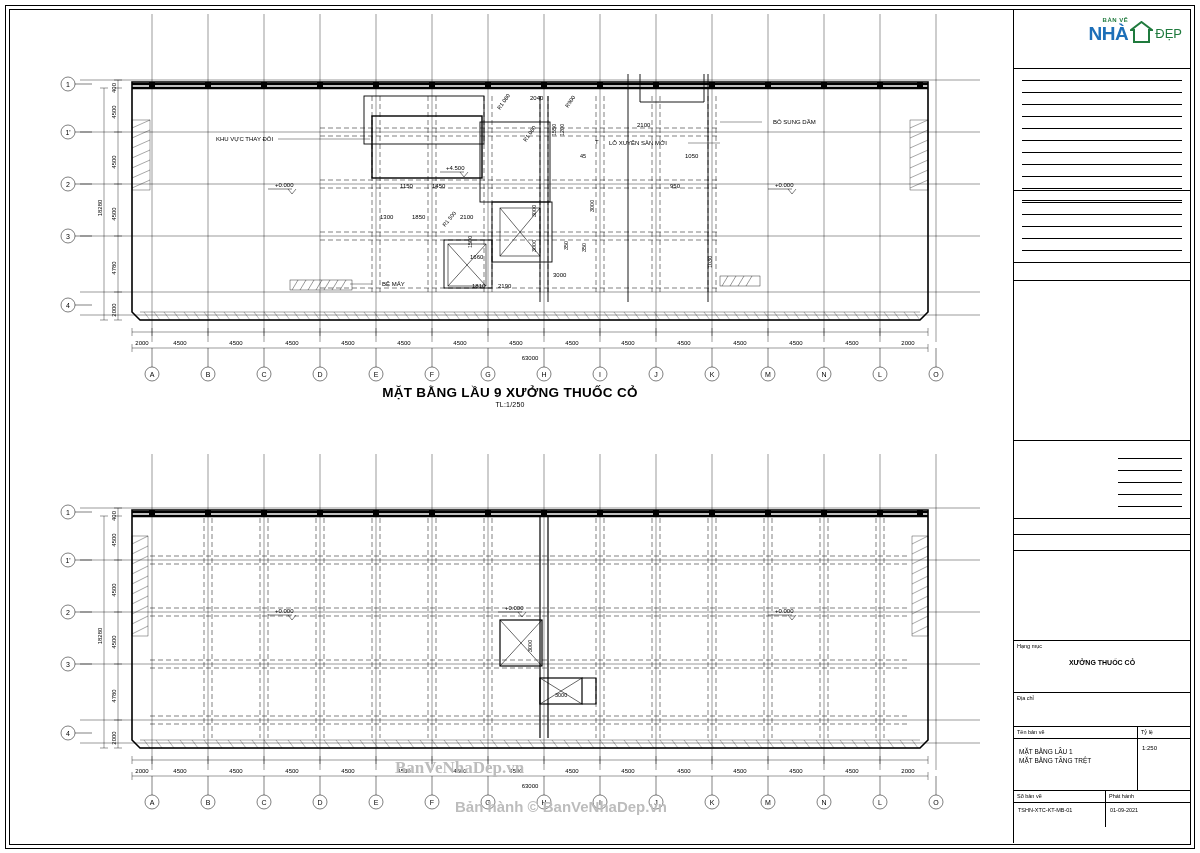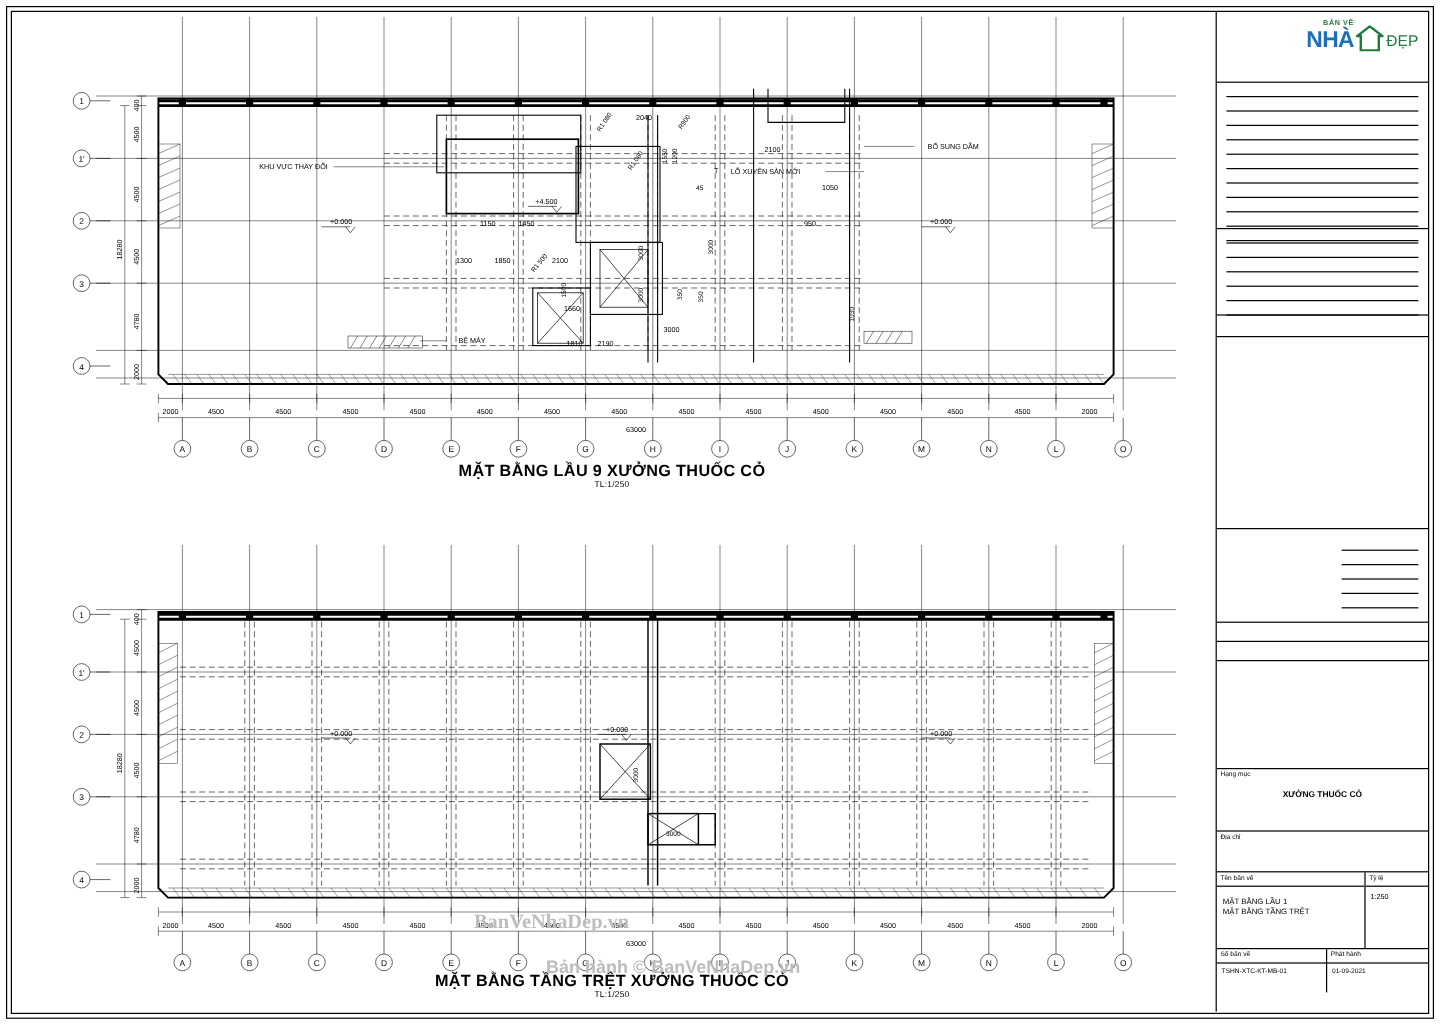--- a/index.html
+++ b/index.html
@@ -816,24 +816,20 @@
 
         <text x="255" y="173">+0.000</text>
         <text x="485" y="170">+0.000</text>
         <text x="755" y="173">+0.000</text>
         <text transform="translate(512,212) rotate(-90)" font-size="5.5">3000</text>
         <text x="535" y="257" font-size="5.5">3000</text>
       </g>
     </svg>
   </div>
 
-  <div style="position:absolute;left:220px;top:810px;width:580px;">
-    <div class="cap-title" style="text-align:center;">MẶT BẰNG TẦNG TRỆT XƯỞNG THUỐC CỎ</div>
-    <div class="cap-sub" style="text-align:center;">TL:1/250</div>
-  </div>
 
   <div class="wm wm1">BanVeNhaDep.vn</div>
   <div class="wm wm2">Bản hành © BanVeNhaDep.vn</div>
 
   <div class="titleblock">
 
     <div class="tb-logo">
       <div class="logo-wrap">
         <div>
           <div class="logo-banve">BẢN VẼ</div>

